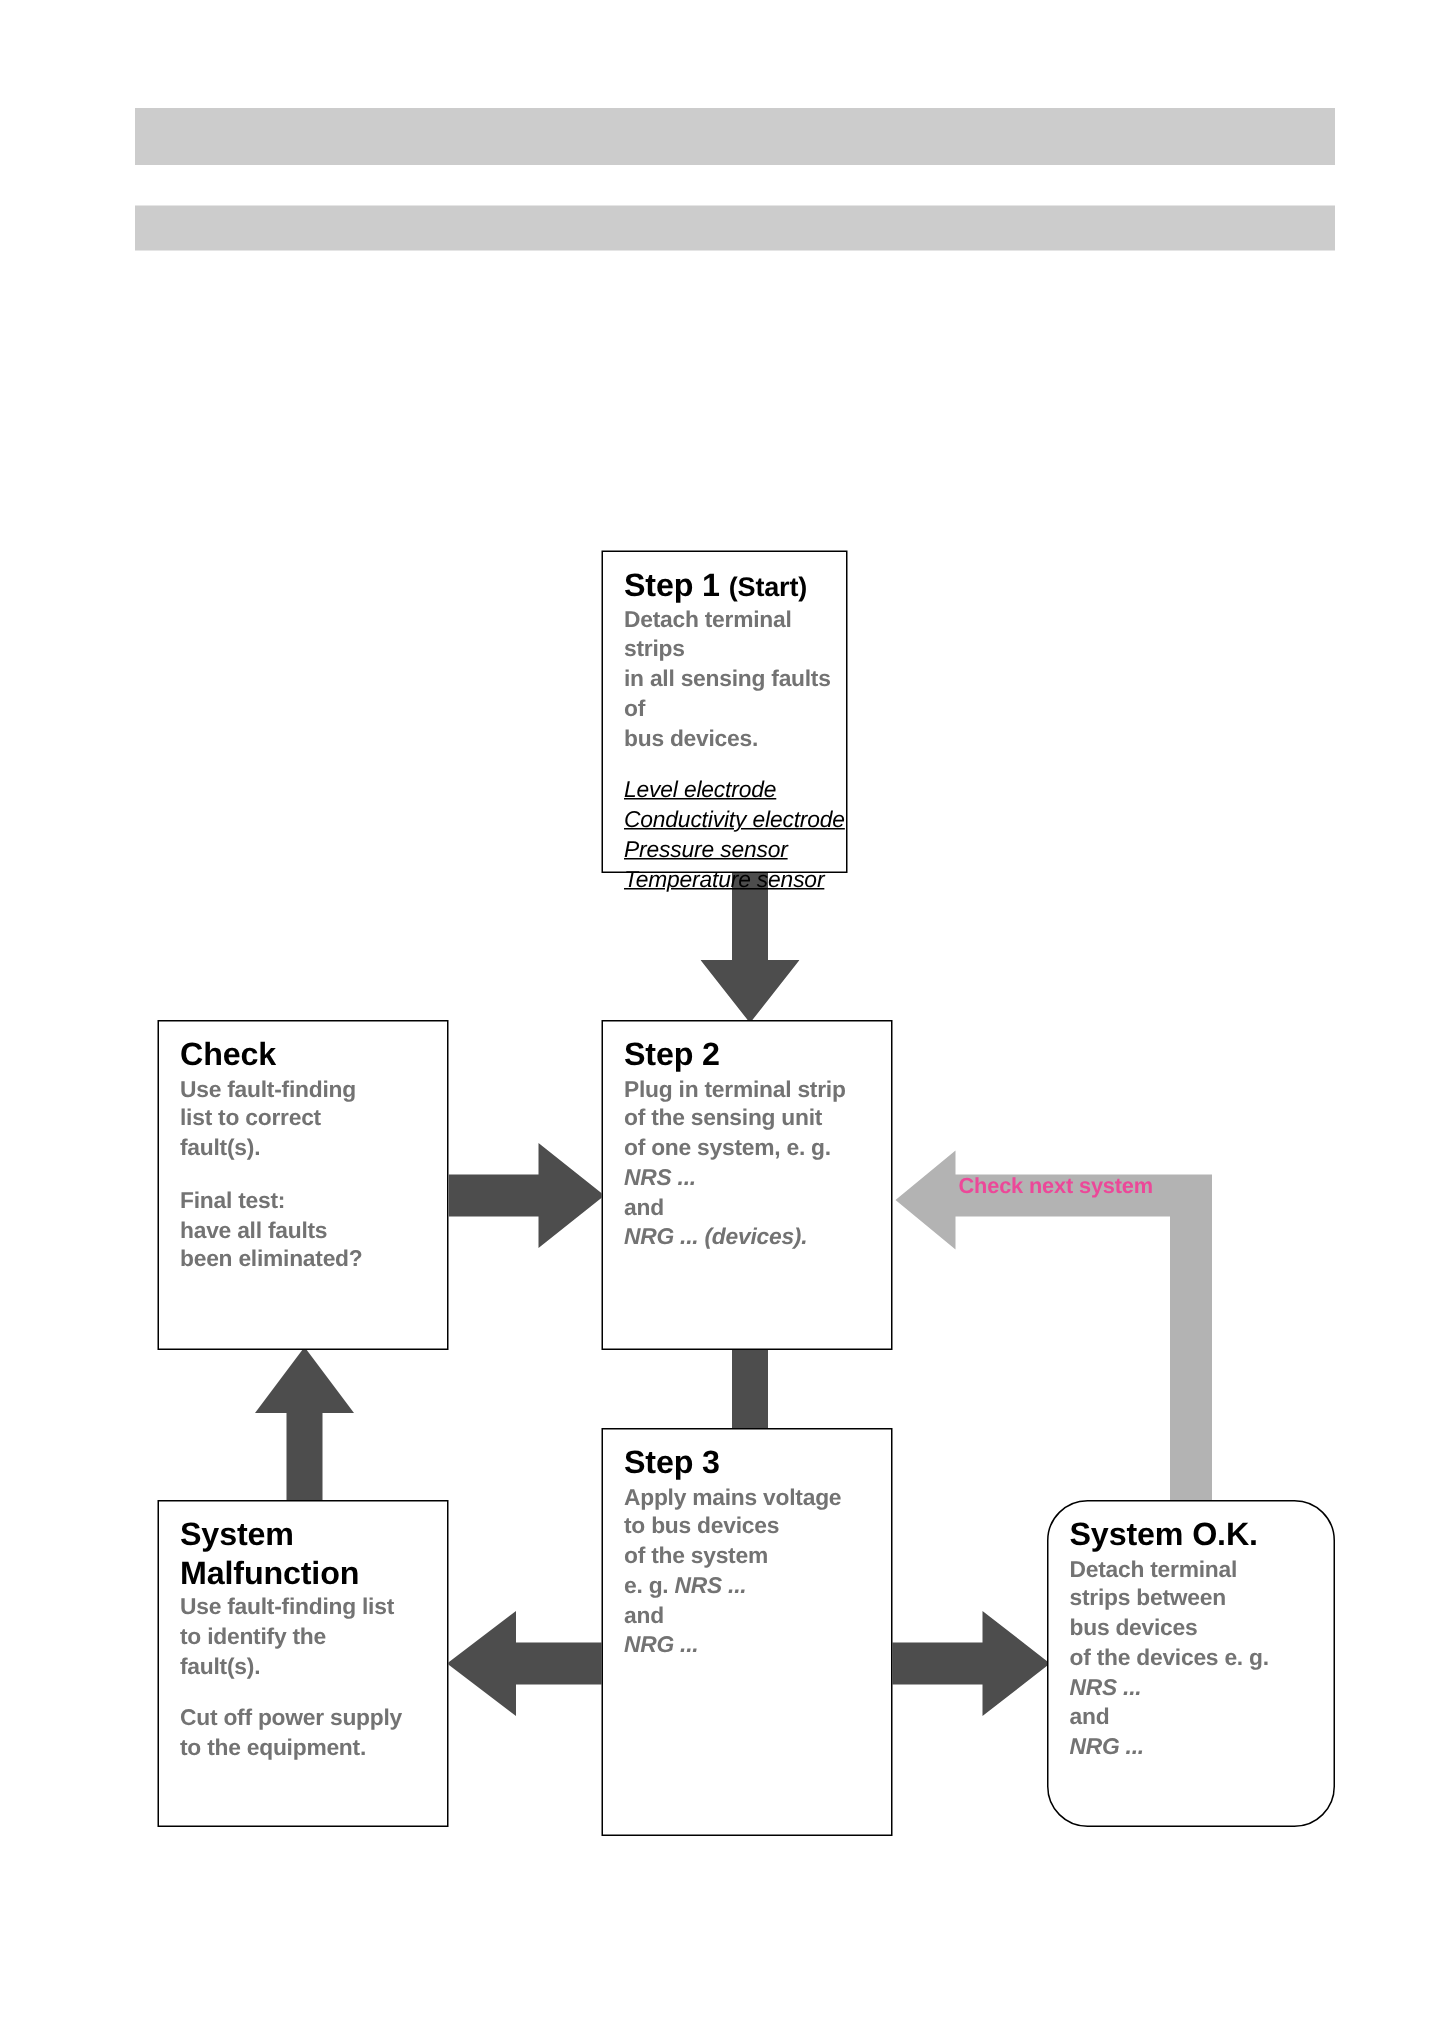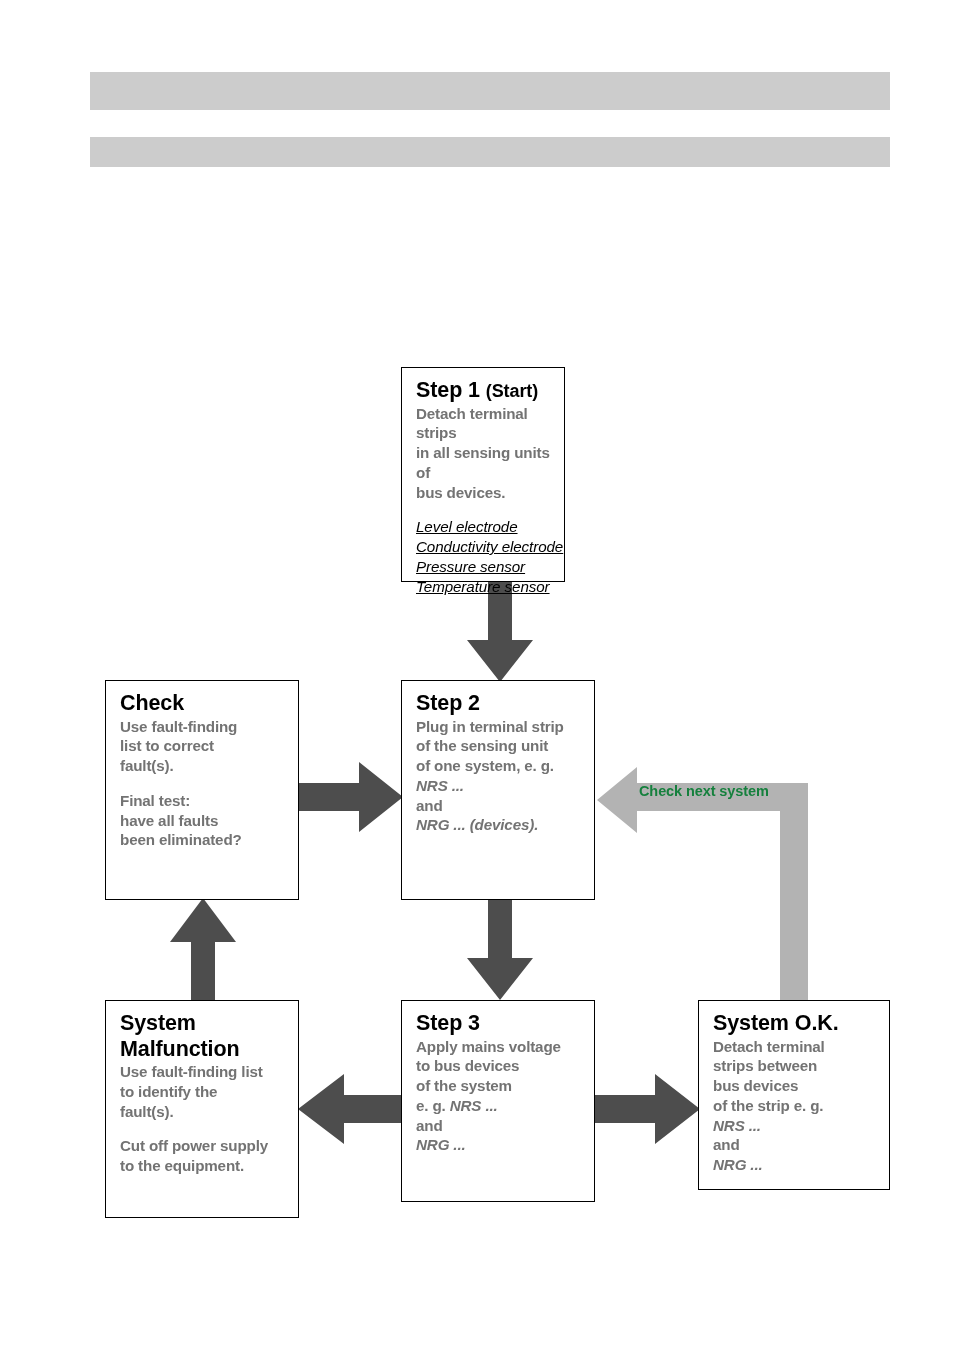--- a/index.html
+++ b/index.html
@@ -60,22 +60,22 @@
     color: #000;
     letter-spacing: -0.1px;
     text-decoration: underline;
   }
   .spacer-line { height: 15px; }
 
   #box-step1 { left: 401px; top: 367px; width: 164px; height: 215px; }
   #box-check { left: 105px; top: 680px; width: 194px; height: 220px; }
   #box-step2 { left: 401px; top: 680px; width: 194px; height: 220px; }
   #box-malfunction { left: 105px; top: 1000px; width: 194px; height: 218px; }
-  #box-step3 { left: 401px; top: 1000px; width: 194px; height: 202px; }
-  #box-ok { left: 698px; top: 1000px; width: 192px; height: 190px; }
+  #box-step3 { left: 401px; top: 952px; width: 194px; height: 272px; }
+  #box-ok { left: 698px; top: 1000px; width: 192px; height: 218px; border-radius: 27px; }
 
   
   .arrow {
     position: absolute;
     z-index: 2;
   }
   .arrow svg { display: block; }
 
   #arrow-step1-step2 { left: 467px; top: 582px;  width: 66px;  height: 100px; }
   #arrow-step2-step3 { left: 467px; top: 900px;  width: 66px;  height: 100px; }
@@ -95,21 +95,21 @@
   }
   #arrow-check-next svg { display: block; }
 
   .check-next-label {
     position: absolute;
     left: 639px;
     top: 783px;
     width: 160px;
     font-size: 14.5px;
     font-weight: bold;
-    color: #15803d;
+    color: #ec4899;
     letter-spacing: -0.1px;
     z-index: 4;
     white-space: nowrap;
   }
 </style>
 </head>
 <body>
 
 <div id="header-bar-1" class="header-bar"></div>
 <div id="header-bar-2" class="header-bar"></div>
@@ -170,21 +170,21 @@
   </svg>
 </div>
 
 <div id="box-step1" class="flow-box">
   <div class="box-title">
     <span>Step 1</span>
     <span class="title-sub">(Start)</span>
   </div>
   <div class="box-body">
     <div>Detach terminal strips</div>
-    <div>in all sensing units of</div>
+    <div>in all sensing faults of</div>
     <div>bus devices.</div>
   </div>
   <div class="spacer-line"></div>
   <div class="box-italic-block">
     <div>Level electrode</div>
     <div>Conductivity electrode</div>
     <div>Pressure sensor</div>
     <div>Temperature sensor</div>
   </div>
 </div>
@@ -252,18 +252,18 @@
 </div>
 
 <div id="box-ok" class="flow-box">
   <div class="box-title">
     <span>System O.K.</span>
   </div>
   <div class="box-body">
     <div>Detach terminal</div>
     <div>strips between</div>
     <div>bus devices</div>
-    <div>of the strip e. g.</div>
+    <div>of the devices e. g.</div>
     <div class="ital">NRS ...</div>
     <div>and</div>
     <div class="ital">NRG ...</div>
   </div>
 </div>
 
 </body></html>

